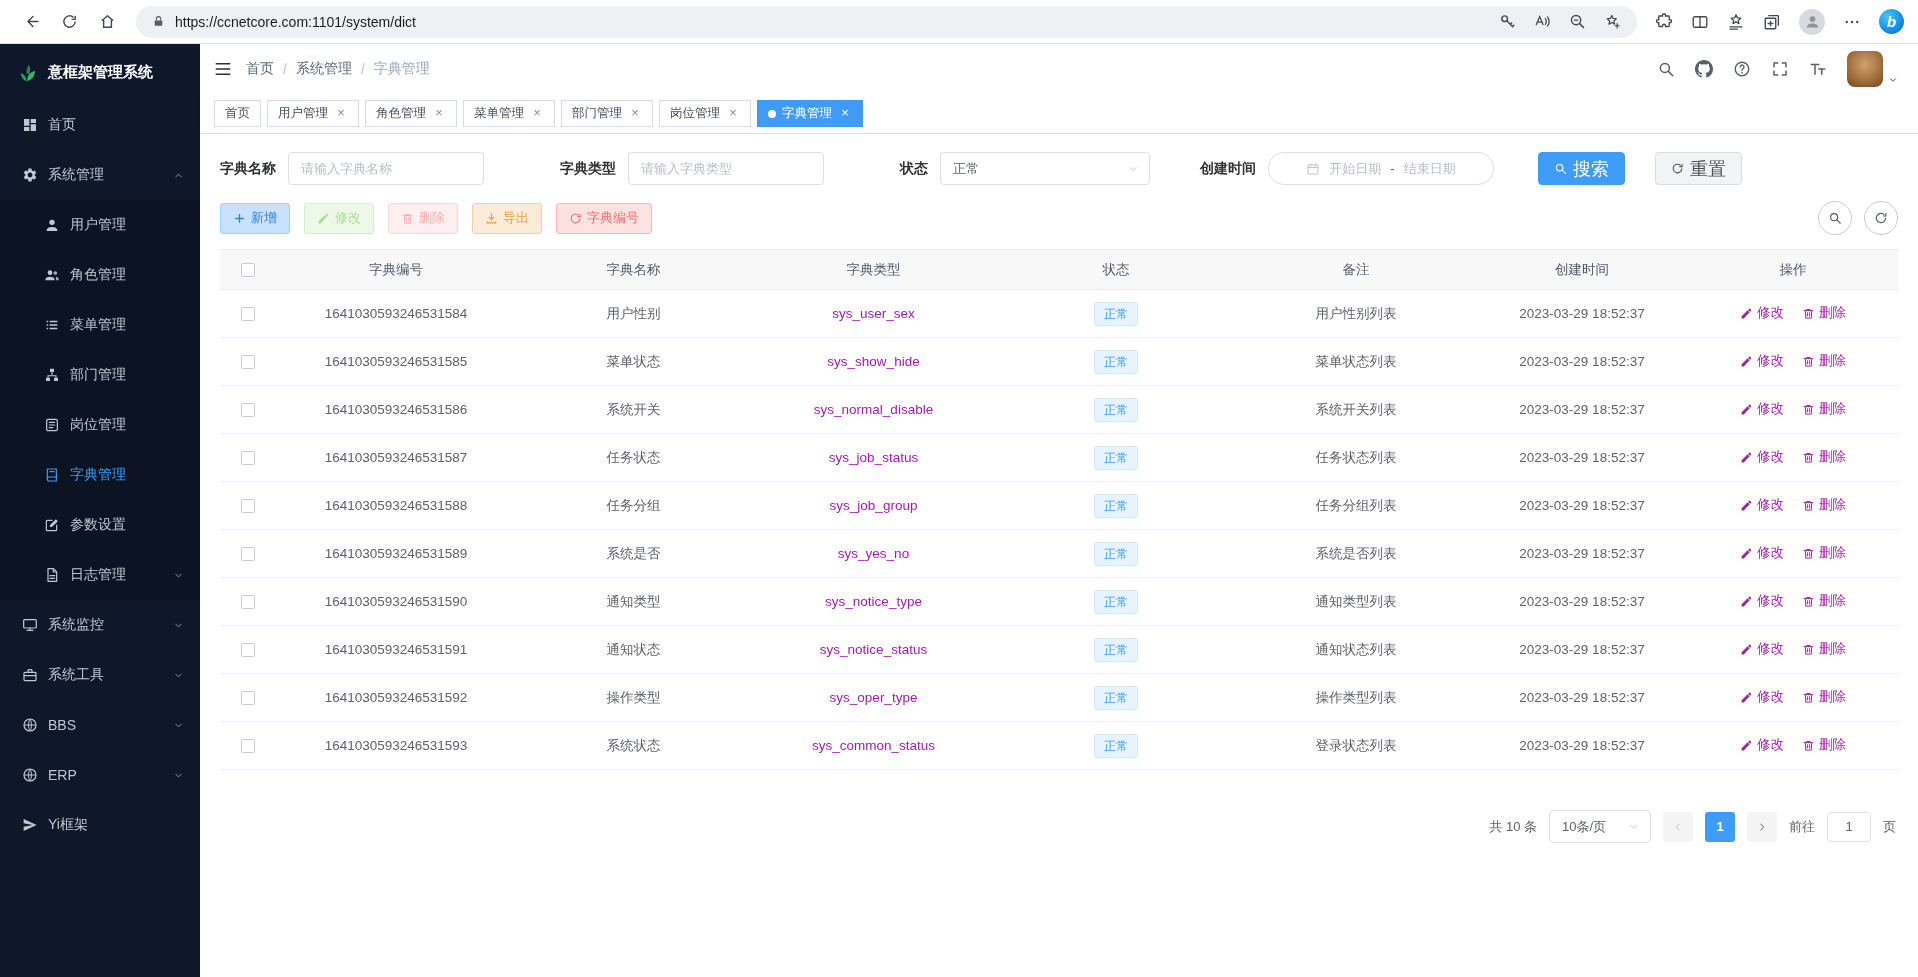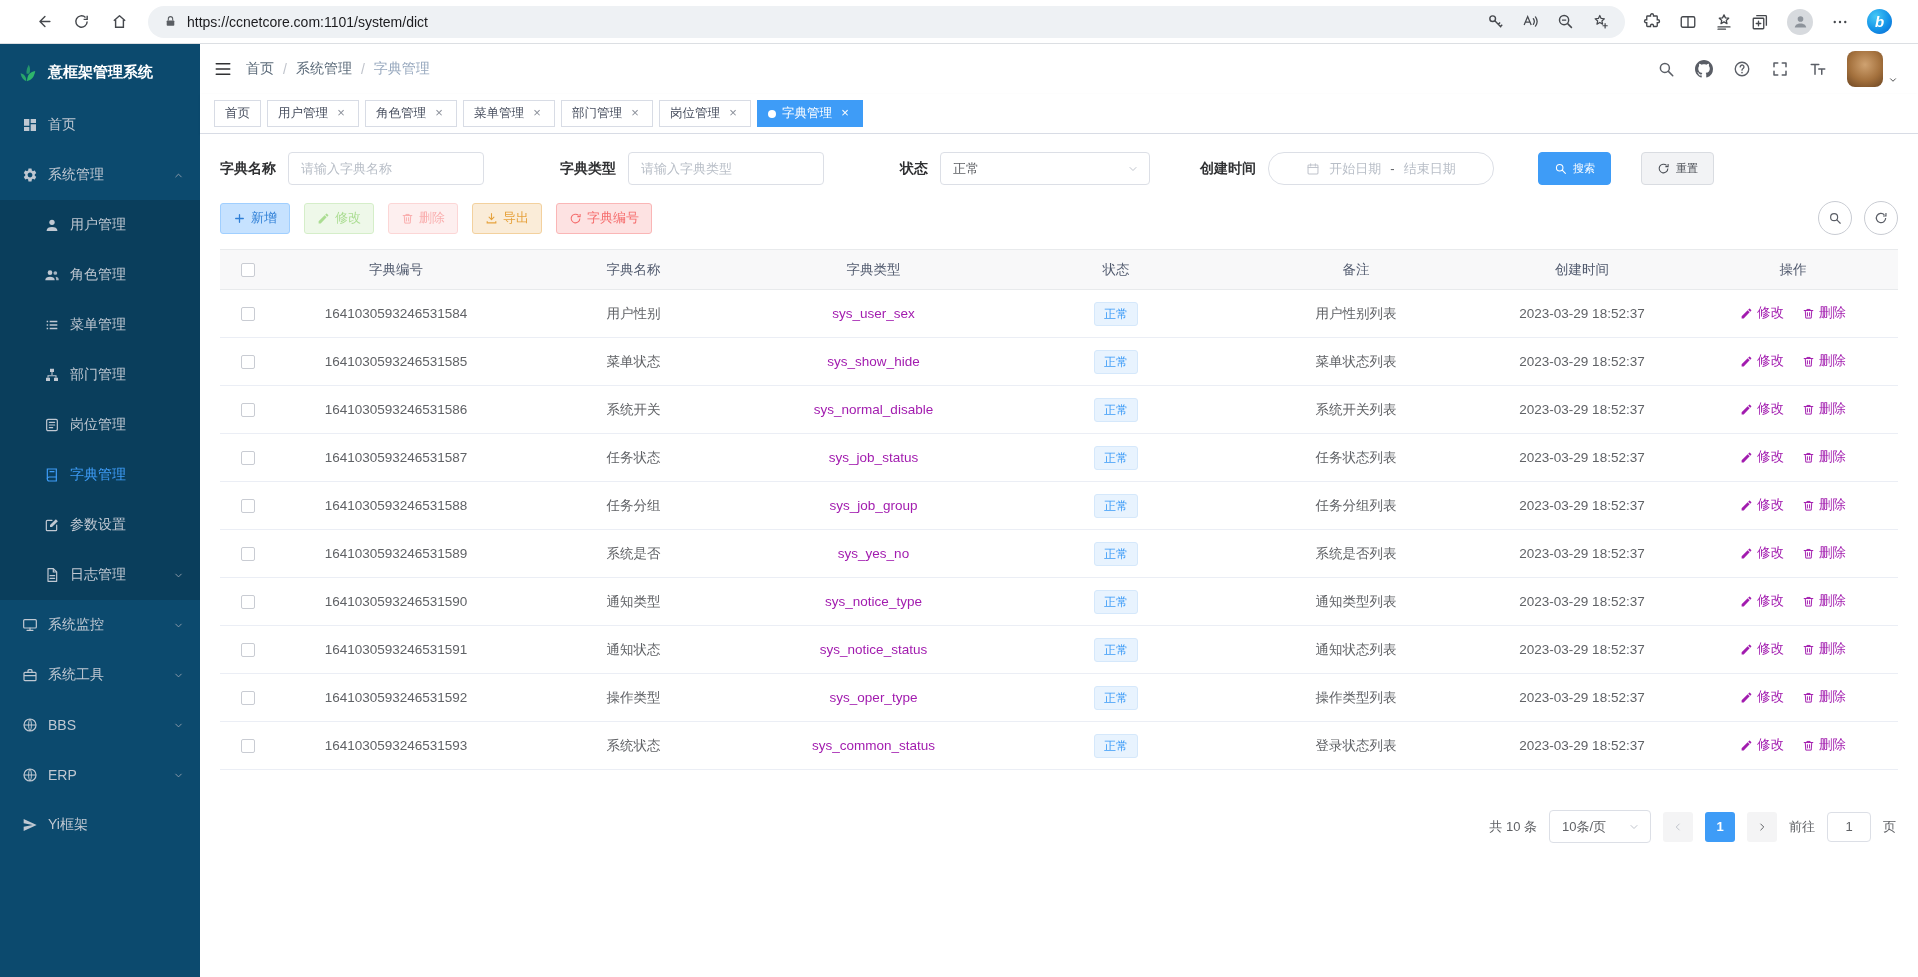--- a/index.html
+++ b/index.html
@@ -3,32 +3,32 @@
 <meta charset="utf-8">
 <style>
   *{margin:0;padding:0;box-sizing:border-box}
   html,body{width:1918px;height:977px;overflow:hidden}
   body{font-family:"Liberation Sans","DejaVu Sans",sans-serif;font-size:14px;color:#303133;background:#fff}
   svg{display:inline-block;vertical-align:middle}
   .ic10{width:10px;height:10px}.ic12{width:12px;height:12px}.ic13{width:13px;height:13px}
   .ic14{width:14px;height:14px}.ic16{width:17px;height:17px}.ic18{width:18px;height:18px}
 
   
-  .browser{height:44px;background:#fff;border-bottom:1px solid #dcdfe3;display:flex;align-items:center;padding:0 26px;gap:4px}
+  .browser{height:44px;background:#fff;border-bottom:1px solid #dcdfe3;display:flex;align-items:center;padding:0 14px;gap:4px}
   .bicon{background:none;border:none;width:34px;height:34px;border-radius:6px;display:flex;align-items:center;justify-content:center;color:#45484d;cursor:pointer}
   .addressbar{flex:1;height:32px;background:#eef1f4;border-radius:16px;display:flex;align-items:center;padding:0 16px;gap:10px;margin:0 8px;cursor:text}
   .url{flex:1;font-size:14px;color:#1c1c1f;white-space:nowrap;overflow:hidden}
   .abar-icons{display:flex;gap:18px;color:#45484d;align-items:center}
   .bicons-right{display:flex;align-items:center;gap:18px;color:#45484d;margin-left:6px}
   .bavatar{width:26px;height:26px;border-radius:50%;background:#d7dade;display:flex;align-items:center;justify-content:center;color:#8d939b;cursor:pointer}
   .bing{width:25px;height:25px;border-radius:50%;background:radial-gradient(circle at 35% 30%,#45c8f5 0%,#1493e8 55%,#0b63cf 100%);display:flex;align-items:center;justify-content:center;color:#fff;font-weight:bold;font-style:italic;font-size:15px;cursor:pointer}
 
   
   .app{display:flex;height:933px}
-  .sidebar{width:200px;background:#0c4a6e;flex:none;display:flex;flex-direction:column;overflow:hidden}
+  .sidebar{width:200px;background:#0f172a;flex:none;display:flex;flex-direction:column;overflow:hidden}
   .logo{height:56px;display:flex;align-items:center;gap:10px;padding:0 16px}
   .leaf{width:22px;height:22px;color:#2fb56b}
   .logo-text{color:#fff;font-weight:bold;font-size:15px;white-space:nowrap}
   .menu{flex:1}
   .mi{height:50px;display:flex;align-items:center;gap:10px;padding:0 16px 0 22px;color:#c0c8d2;font-size:14px;cursor:pointer;white-space:nowrap}
   .mic{width:16px;height:16px;flex:none}
   .mi.sub{padding-left:44px;background:rgba(0,0,0,.16)}
   .mi.active{color:#3e9cf7}
   .mi .arrow{margin-left:auto;width:11px;height:11px;color:#93a0ad}
 
@@ -60,21 +60,21 @@
   .content{flex:1;padding:18px 20px;background:#fff;overflow:hidden}
   .search-row{display:flex;align-items:center}
   .search-row label{font-weight:bold;font-size:14px;color:#303133;margin-right:12px;white-space:nowrap}
   .inp{width:196px;height:33px;border:1px solid #dcdfe6;border-radius:4px;padding:0 12px;font-size:13px;color:#606266;outline:none;margin-right:76px;font-family:inherit}
   .inp::placeholder{color:#b8bec7}
   .select{height:33px;border:1px solid #dcdfe6;border-radius:4px;display:flex;align-items:center;justify-content:space-between;padding:0 10px 0 12px;color:#606266;font-size:13px;cursor:pointer;background:#fff}
   .status-sel{width:210px;margin-right:50px}
   .sel-caret{color:#c0c4cc}
   .daterange{width:226px;height:33px;border:1px solid #dcdfe6;border-radius:16px;display:flex;align-items:center;justify-content:center;gap:9px;font-size:13px;color:#b8bec7;margin-right:44px;background:#fff;cursor:pointer;white-space:nowrap}
   .gray2{color:#c0c4cc}
-  .btn{height:33px;border-radius:4px;border:1px solid transparent;display:inline-flex;align-items:center;gap:6px;padding:0 15px;font-size:11px;cursor:pointer;font-family:inherit;white-space:nowrap}
+  .btn{height:33px;border-radius:4px;border:1px solid transparent;display:inline-flex;align-items:center;gap:6px;padding:0 15px;font-size:18px;cursor:pointer;font-family:inherit;white-space:nowrap}
   .btn-primary{background:#3e9cf7;color:#fff;border-color:#3e9cf7;margin-right:30px}
   .btn-plain{background:#f2f3f5;color:#4b4f56;border-color:#d9dce1}
 
   .toolbar{margin-top:16px;display:flex;align-items:center;justify-content:space-between}
   .toolbar-left{display:flex;gap:14px}
   .tbtn{height:31px;border-radius:3px;display:inline-flex;align-items:center;gap:5px;padding:0 12px;font-size:13px;cursor:pointer;border:1px solid;font-family:inherit;white-space:nowrap}
   .tbtn.primary{color:#2f7fd6;background:#c6e2ff;border-color:#a0cfff}
   .tbtn.success{color:#67c23a;background:#e1f3d8;border-color:#b3e19d}
   .tbtn.danger{color:#f56c6c;background:#fde2e2;border-color:#fab6b6}
   .tbtn.warning{color:#e6a23c;background:#faecd8;border-color:#f3d19e}

